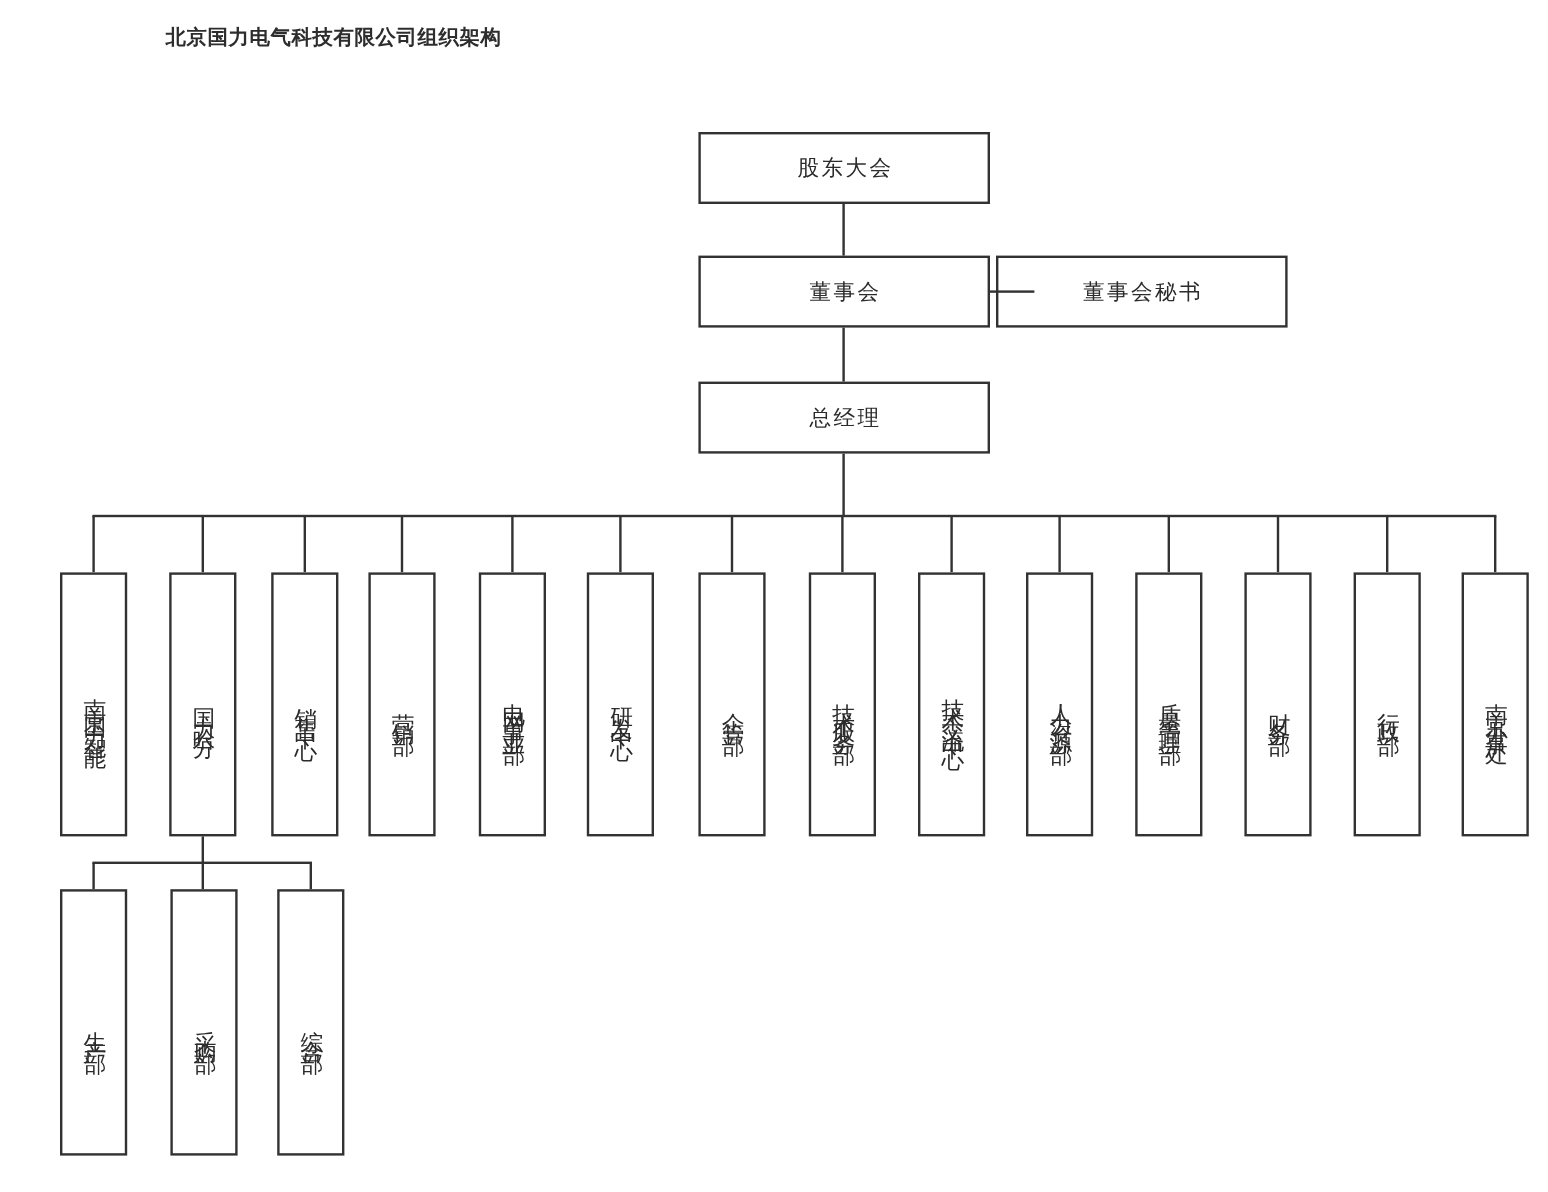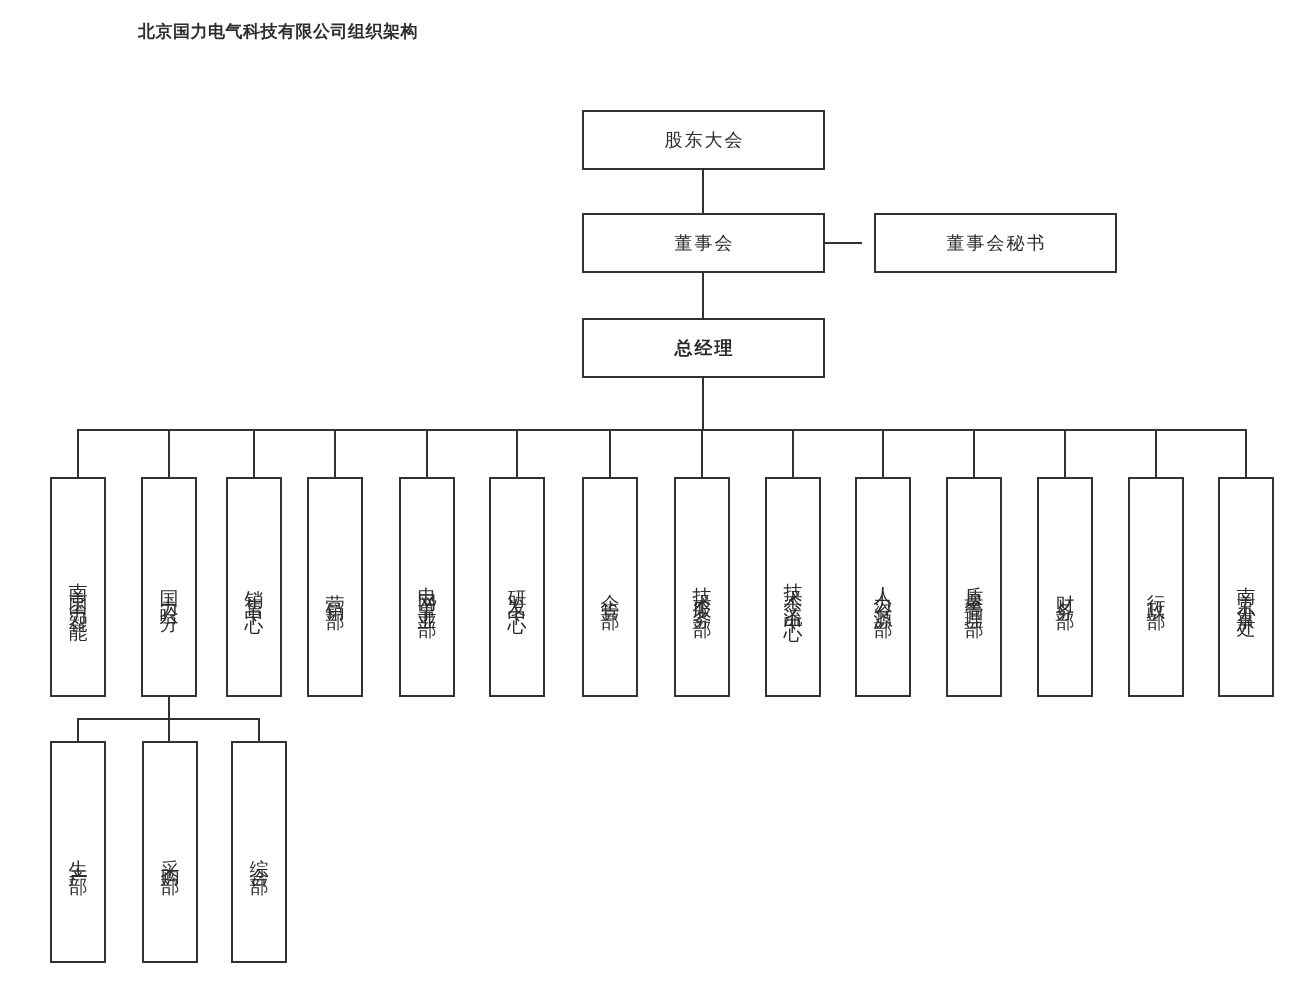--- a/index.html
+++ b/index.html
@@ -76,24 +76,24 @@
 <div class="canvas">
 
   <div class="chart-title">北京国力电气科技有限公司组织架构</div>
 
   <div class="box h" style="left:582px; top:110px;">
     <span>股东大会</span>
   </div>
   <div class="box h" style="left:582px; top:213px;text-align:right;">
     <span>董事会</span>
   </div>
-  <div class="box h" style="left:874px; top:213px;">
+  <div class="box h" style="left:830px; top:213px;">
     <span>董事会秘书</span>
   </div>
-  <div class="box h" style="left:582px; top:318px;font-weight:bold;">
+  <div class="box h" style="left:582px; top:318px;">
     <span>总经理</span>
   </div>
 
   <div class="cline v" style="left:702px; top:170px; height:43px;"></div>
   <div class="cline h" style="left:825px; top:242px; width:37px;"></div>
   <div class="cline v" style="left:702px; top:273px; height:45px;"></div>
   <div class="cline v" style="left:702px; top:378px; height:52px;"></div>
 
   <div class="cline h" style="left:77px; top:429px; width:1170px;"></div>
   <div class="cline v" style="left:77px;   top:430px; height:47px;"></div>

